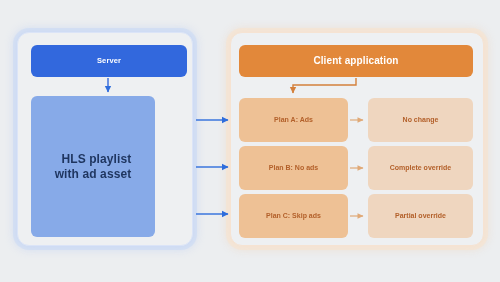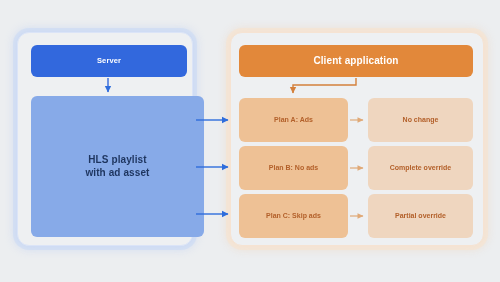--- a/index.html
+++ b/index.html
@@ -49,45 +49,45 @@
                 0 0 10px 3px rgba(240,205,170,0.45);
   }
 
   
   .box {
     position: absolute;
     border-radius: 6px;
     display: flex;
     align-items: center;
     justify-content: center;
-    text-align: center;
+    text-align: right;
     line-height: 1.25;
     box-sizing: border-box;
   }
 
   #server-box {
     left: 31px;
     top: 45px;
     width: 156px;
     height: 32px;
     background: #3268dd;
     color: #ffffff;
     font-size: 7.5px;
     font-weight: 600;
     letter-spacing: 0.1px;
   }
 
   #hls-box {
     left: 31px;
     top: 96px;
-    width: 173px;
+    width: 124px;
     height: 141px;
     background: #87aae8;
     color: #1e355f;
-    font-size: 10px;
+    font-size: 12px;
     font-weight: 600;
     letter-spacing: 0.1px;
   }
 
   #client-box {
     left: 239px;
     top: 45px;
     width: 234px;
     height: 32px;
     background: #e2883a;

